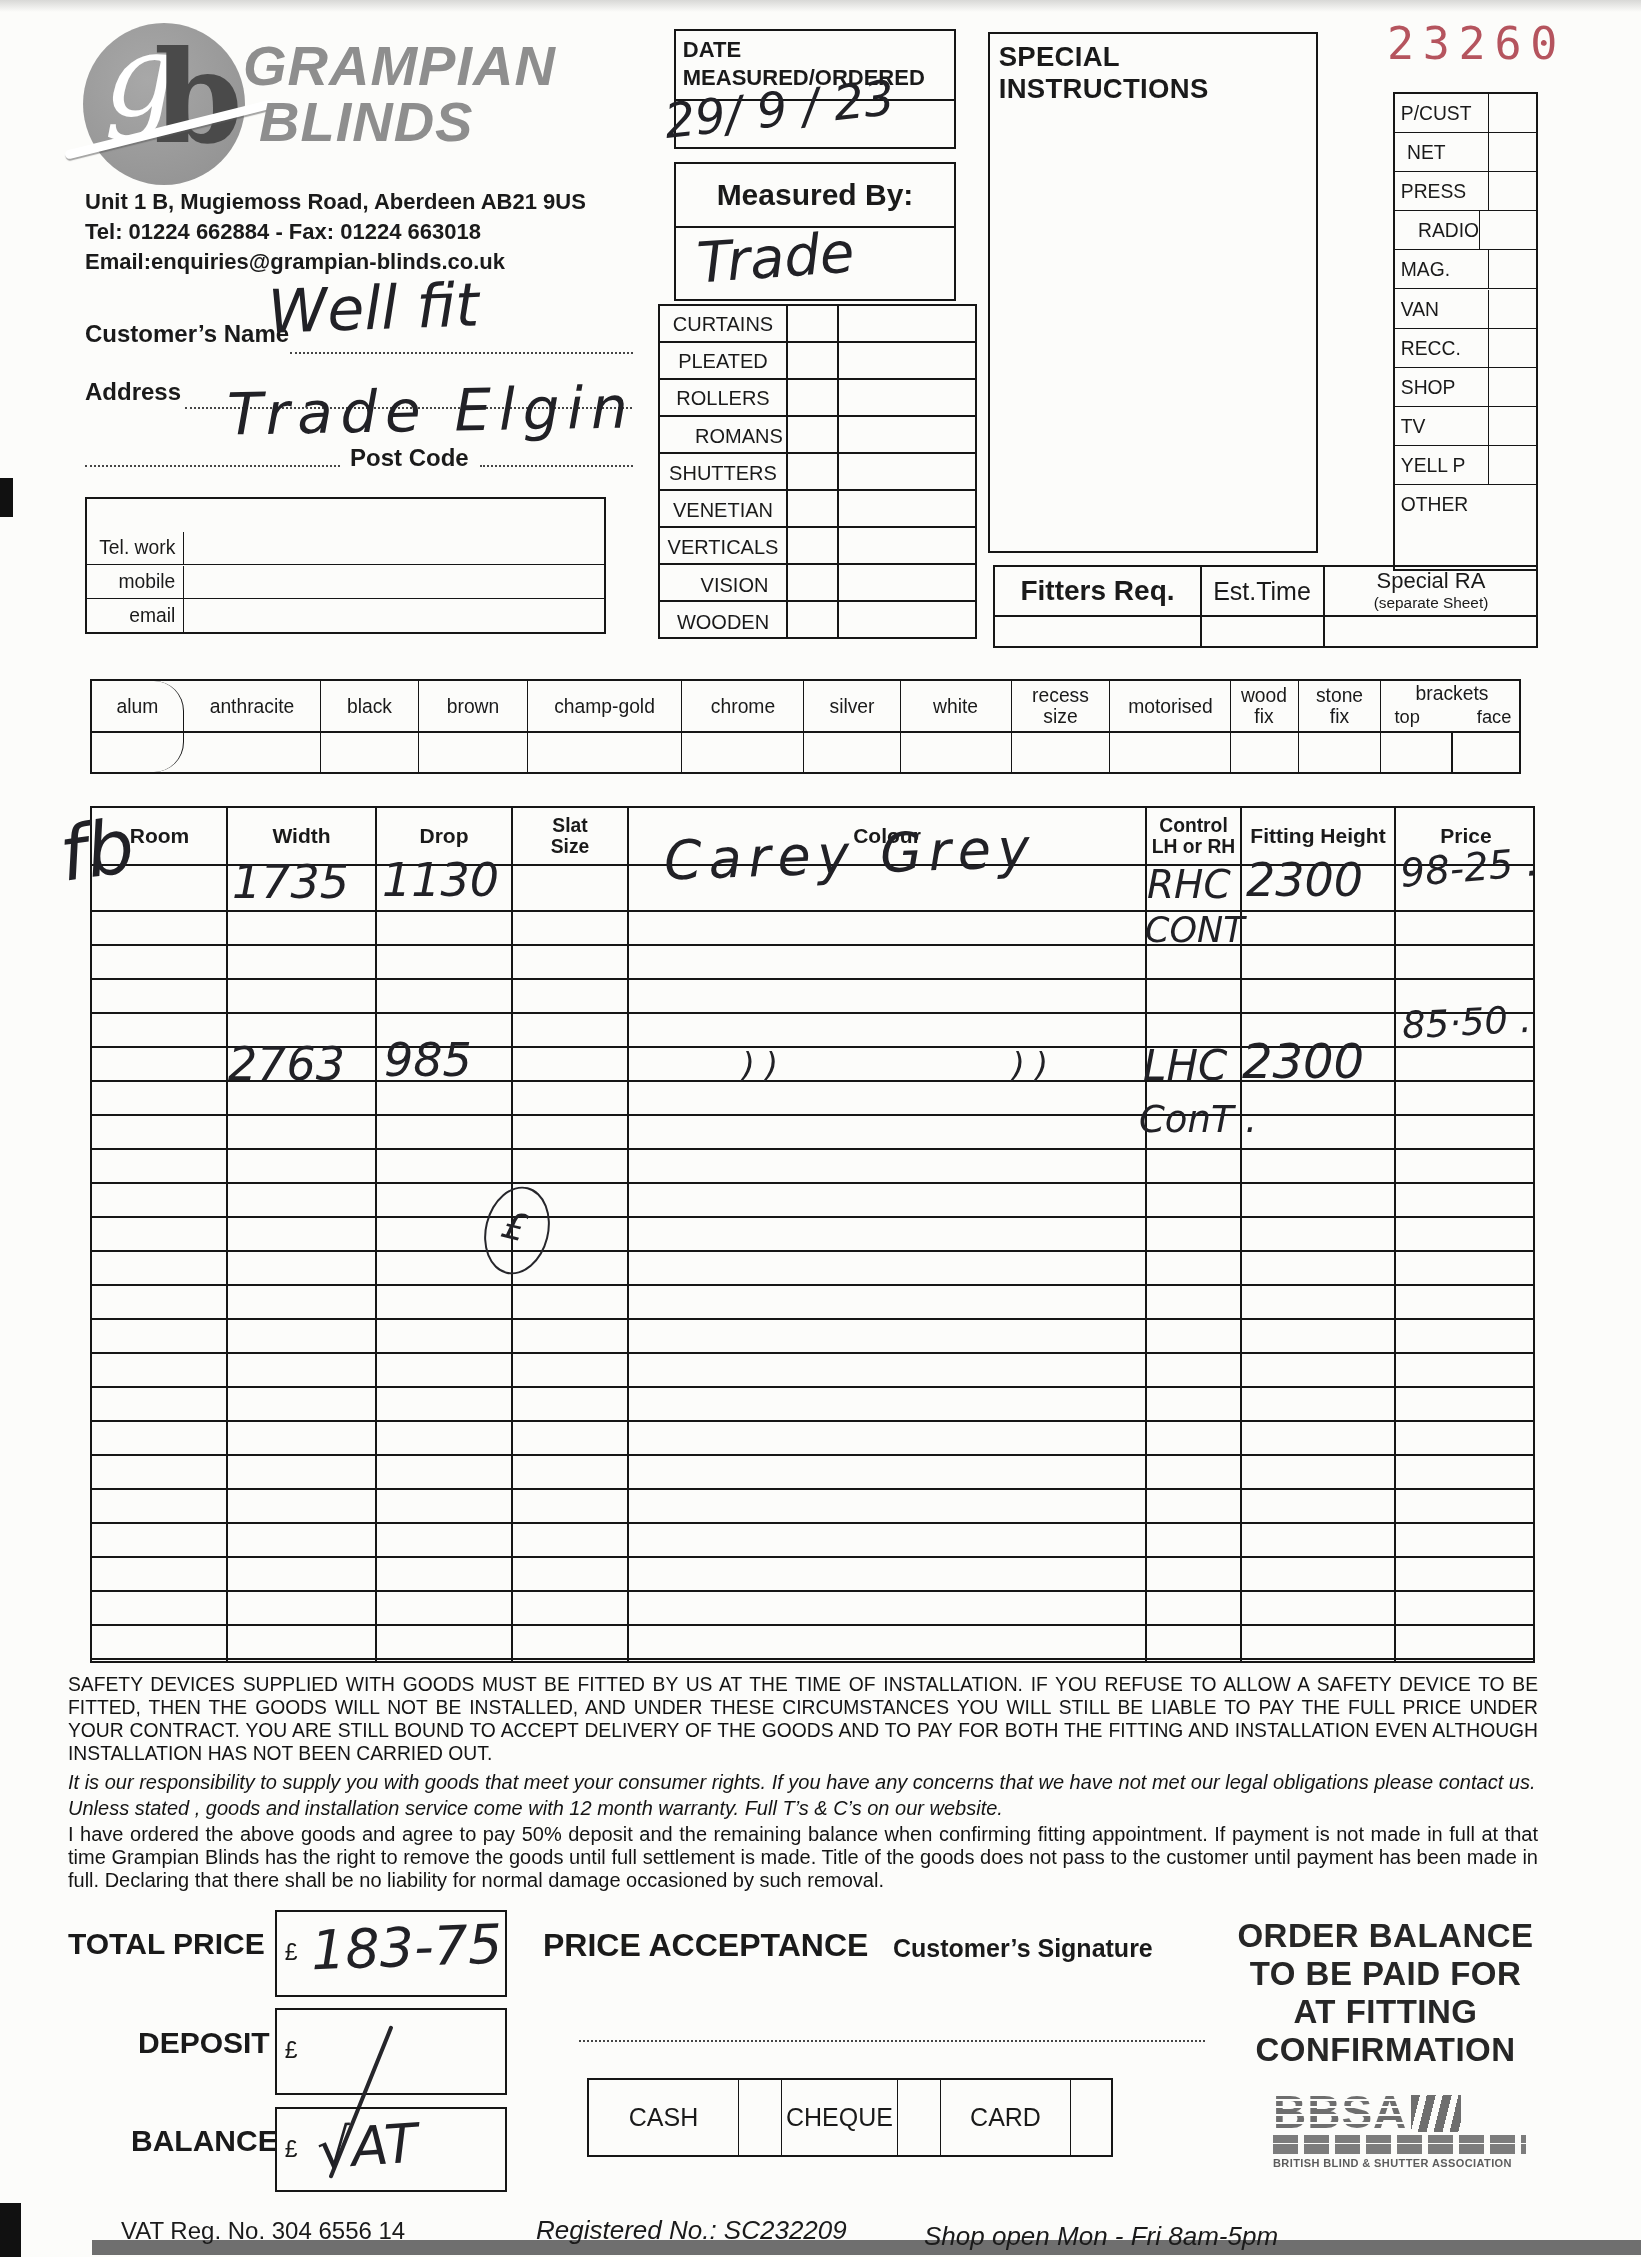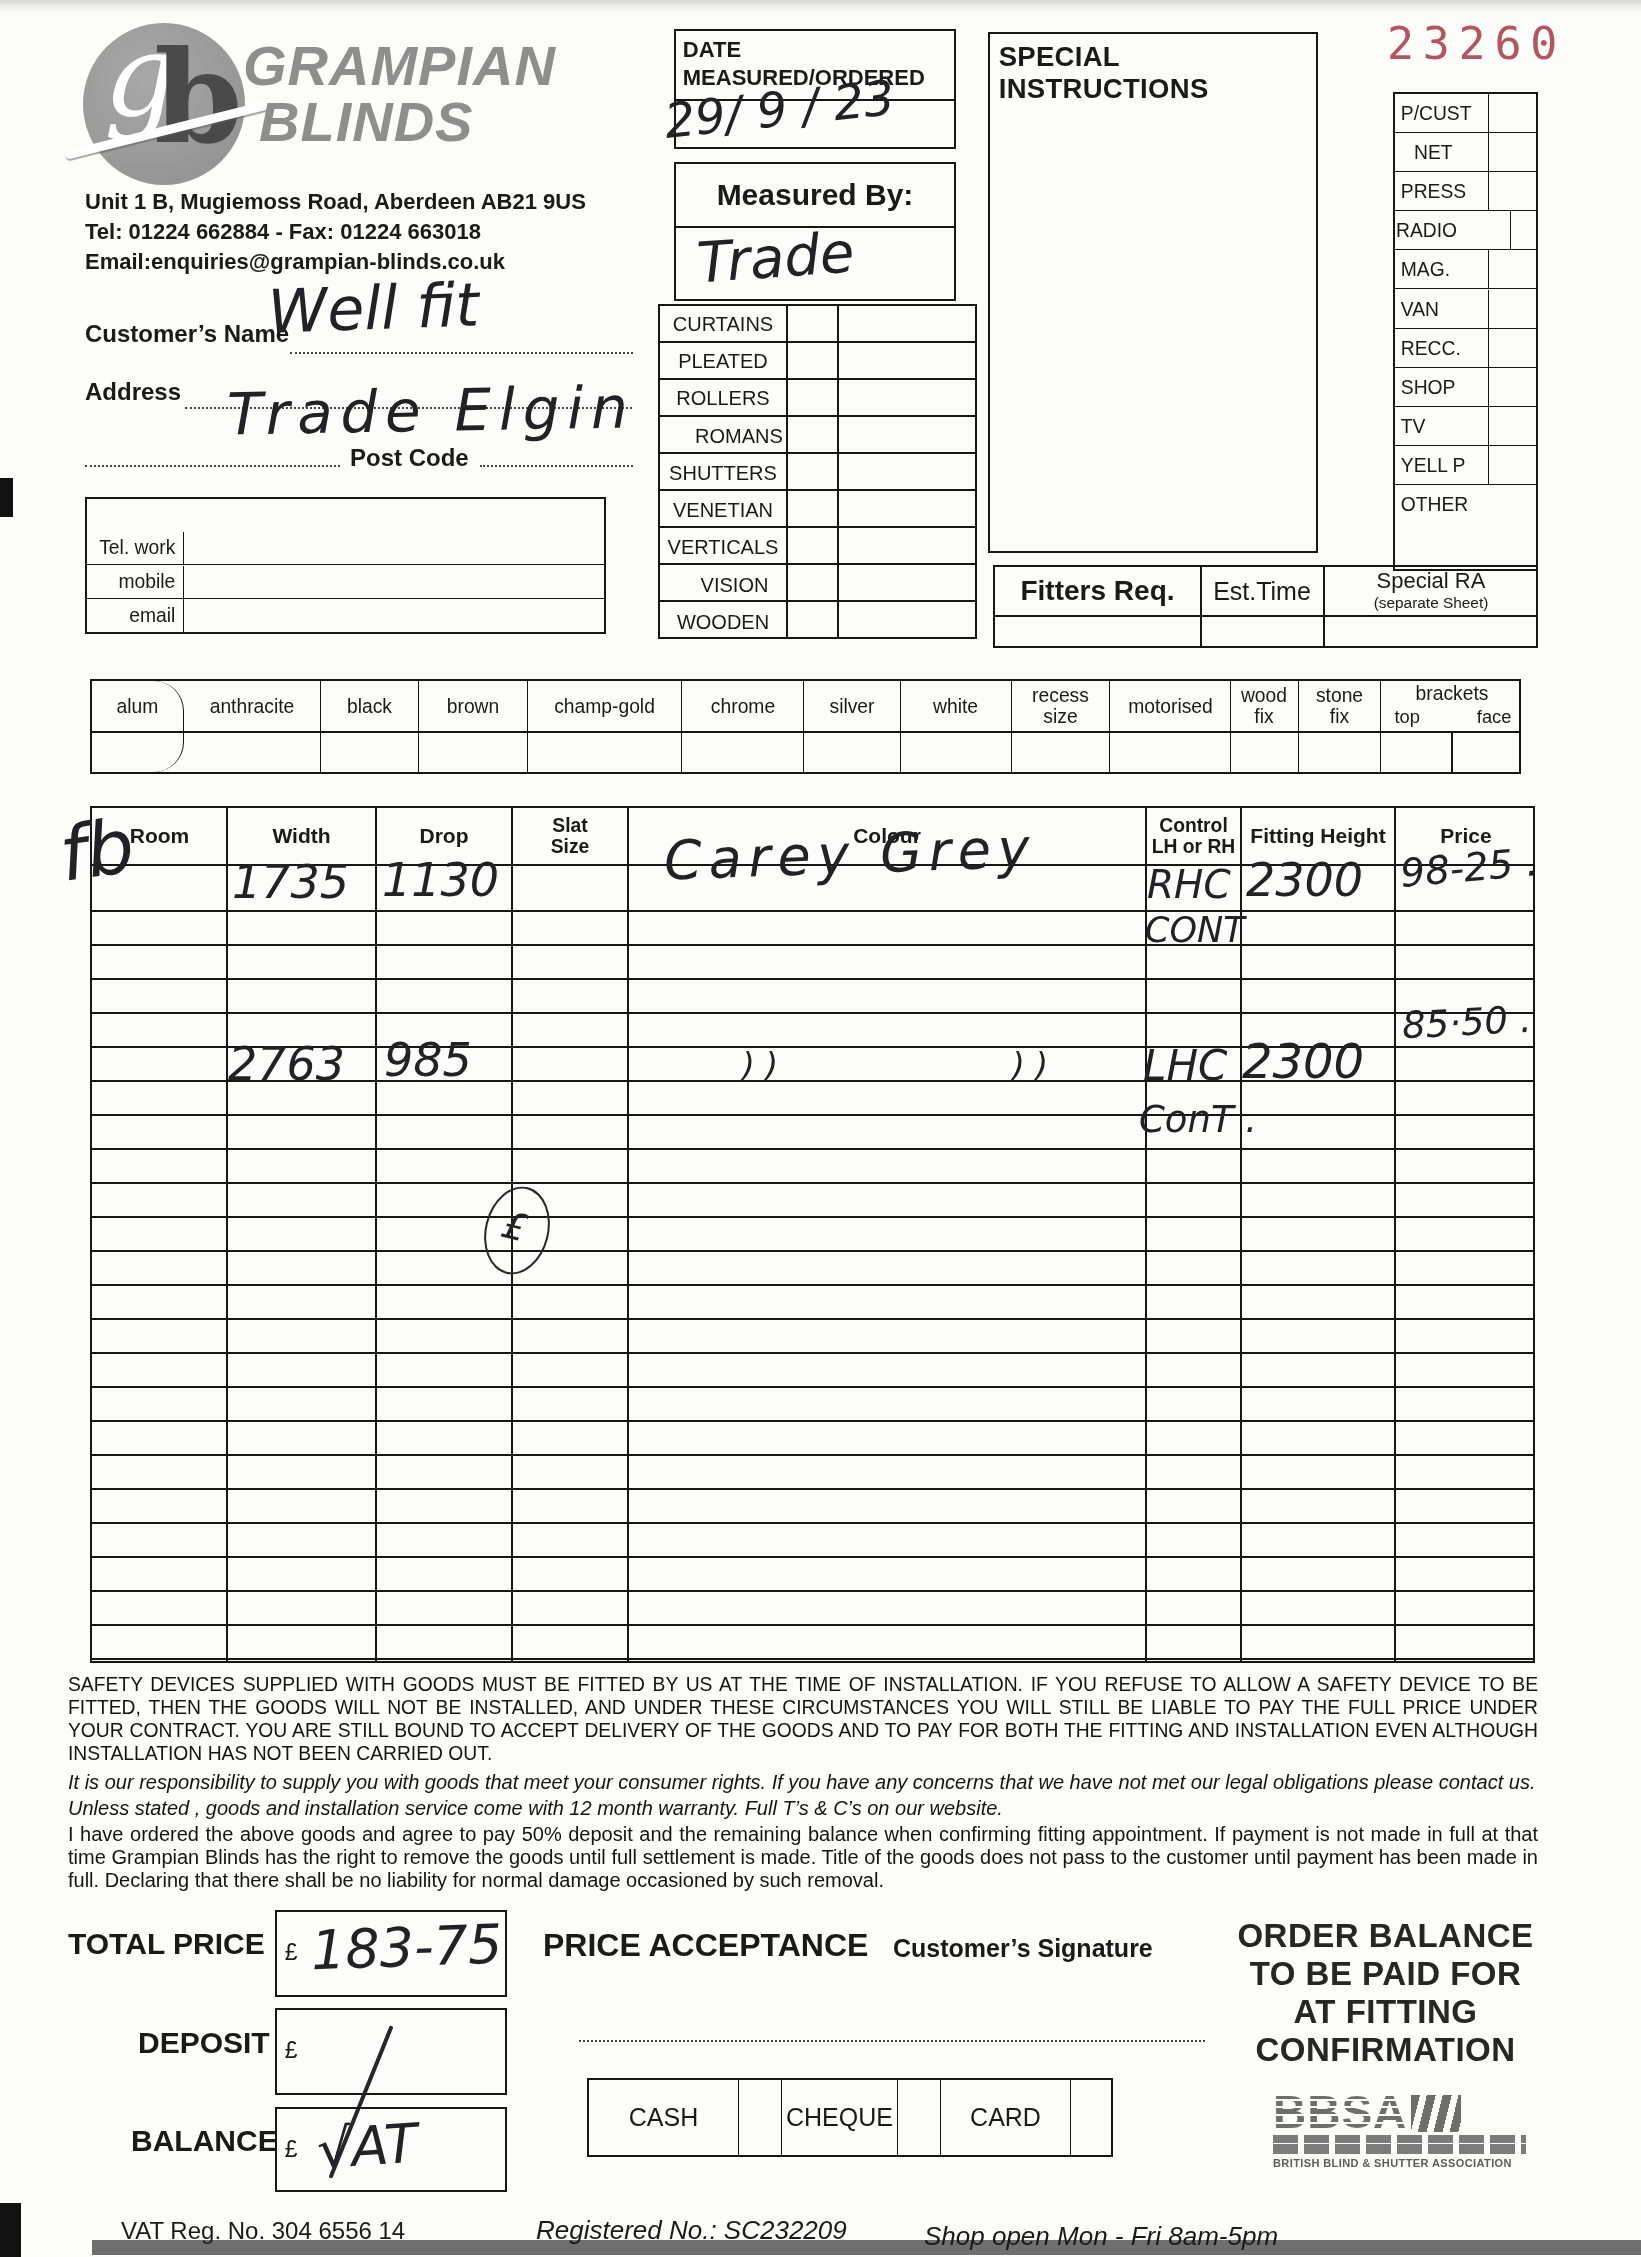--- a/index.html
+++ b/index.html
@@ -95,27 +95,27 @@
     <div class="b" style="position:absolute;left:8.7px;top:6.8px;font-size:27.5px;letter-spacing:0.3px">SPECIAL INSTRUCTIONS</div>
   </div>
 
   <div class="abs serial" style="left:1387px;top:17.4px;font-size:45px;letter-spacing:8.7px;color:#b5545e">23260</div>
 
   <div class="thinbox" id="media-table" style="left: 1393px; top: 92px; width: 145px; height: 479px;">
       <div style="position: absolute; box-sizing: border-box; left: 0px; top: 0px; right: 0px; height: 39px; border-bottom: 1.9px solid rgb(22, 22, 22);">
         <div style="position: absolute; box-sizing: border-box; left: 0px; top: 0px; width: 94px; height: 39px; display: flex; align-items: center; padding-left: 5.8px; font-size: 19.3px; border-right: 1.9px solid rgb(22, 22, 22);">P/CUST</div>
       </div>
       <div style="position: absolute; box-sizing: border-box; left: 0px; top: 39px; right: 0px; height: 39px; border-bottom: 1.9px solid rgb(22, 22, 22);">
-        <div style="position: absolute; box-sizing: border-box; left: 0px; top: 0px; width: 94px; height: 39px; display: flex; align-items: center; padding-left: 19px; font-size: 19.3px; border-right: 1.9px solid rgb(22, 22, 22);">NET</div>
+        <div style="position: absolute; box-sizing: border-box; left: 0px; top: 0px; width: 94px; height: 39px; display: flex; align-items: center; padding-left: 12px; font-size: 19.3px; border-right: 1.9px solid rgb(22, 22, 22);">NET</div>
       </div>
       <div style="position: absolute; box-sizing: border-box; left: 0px; top: 78px; right: 0px; height: 39px; border-bottom: 1.9px solid rgb(22, 22, 22);">
         <div style="position: absolute; box-sizing: border-box; left: 0px; top: 0px; width: 94px; height: 39px; display: flex; align-items: center; padding-left: 5.8px; font-size: 19.3px; border-right: 1.9px solid rgb(22, 22, 22);">PRESS</div>
       </div>
       <div style="position: absolute; box-sizing: border-box; left: 0px; top: 117px; right: 0px; height: 39px; border-bottom: 1.9px solid rgb(22, 22, 22);">
-        <div style="position: absolute; box-sizing: border-box; left: 0px; top: 0px; width: 116px; height: 39px; display: flex; align-items: center; padding-left: 1px; font-size: 19.3px; border-right: 1.9px solid rgb(22, 22, 22);">RADIO</div>
+        <div style="position: absolute; box-sizing: border-box; left: 0px; top: 0px; width: 85px; height: 39px; display: flex; align-items: center; padding-left: 23px; font-size: 19.3px; border-right: 1.9px solid rgb(22, 22, 22);">RADIO</div>
       </div>
       <div style="position: absolute; box-sizing: border-box; left: 0px; top: 156px; right: 0px; height: 39px; border-bottom: 1.9px solid rgb(22, 22, 22);">
         <div style="position: absolute; box-sizing: border-box; left: 0px; top: 0px; width: 94px; height: 39px; display: flex; align-items: center; padding-left: 5.8px; font-size: 19.3px; border-right: 1.9px solid rgb(22, 22, 22);">MAG.</div>
       </div>
       <div style="position: absolute; box-sizing: border-box; left: 0px; top: 196px; right: 0px; height: 39px; border-bottom: 1.9px solid rgb(22, 22, 22);">
         <div style="position: absolute; box-sizing: border-box; left: 0px; top: 0px; width: 94px; height: 39px; display: flex; align-items: center; padding-left: 5.8px; font-size: 19.3px; border-right: 1.9px solid rgb(22, 22, 22);">VAN</div>
       </div>
       <div style="position: absolute; box-sizing: border-box; left: 0px; top: 235px; right: 0px; height: 39px; border-bottom: 1.9px solid rgb(22, 22, 22);">
         <div style="position: absolute; box-sizing: border-box; left: 0px; top: 0px; width: 94px; height: 39px; display: flex; align-items: center; padding-left: 5.8px; font-size: 19.3px; border-right: 1.9px solid rgb(22, 22, 22);">RECC.</div>
       </div>

